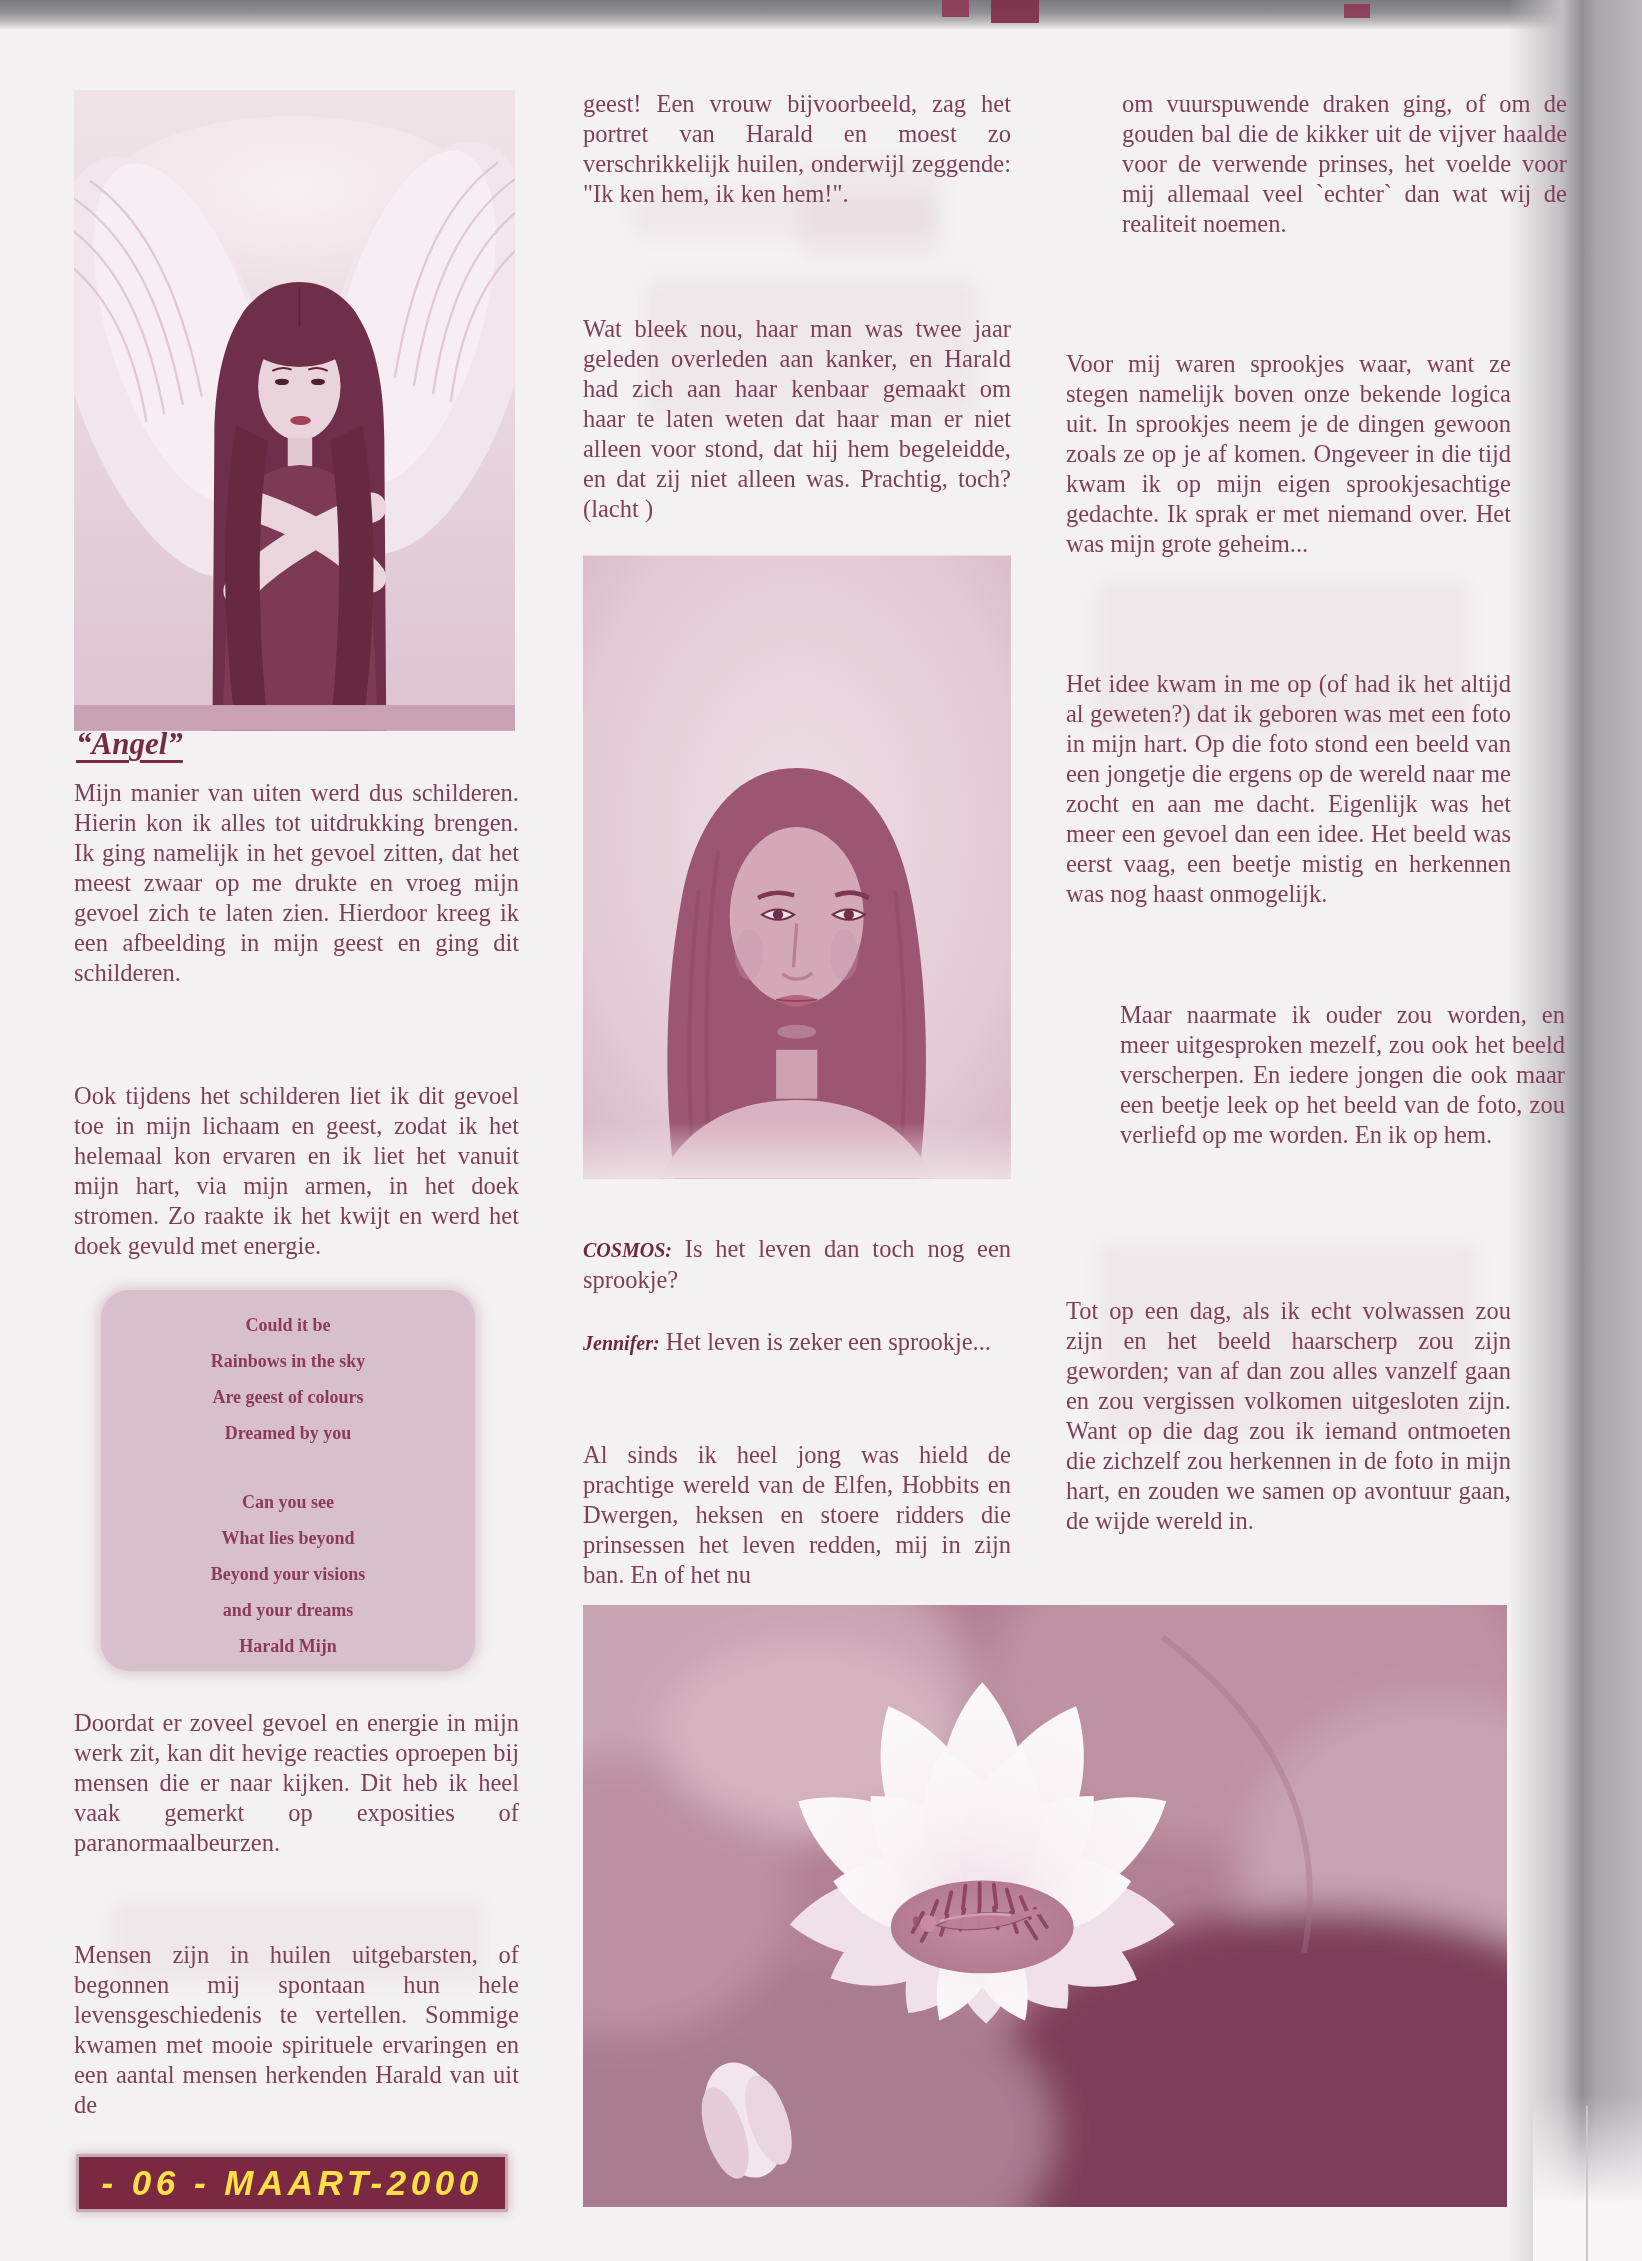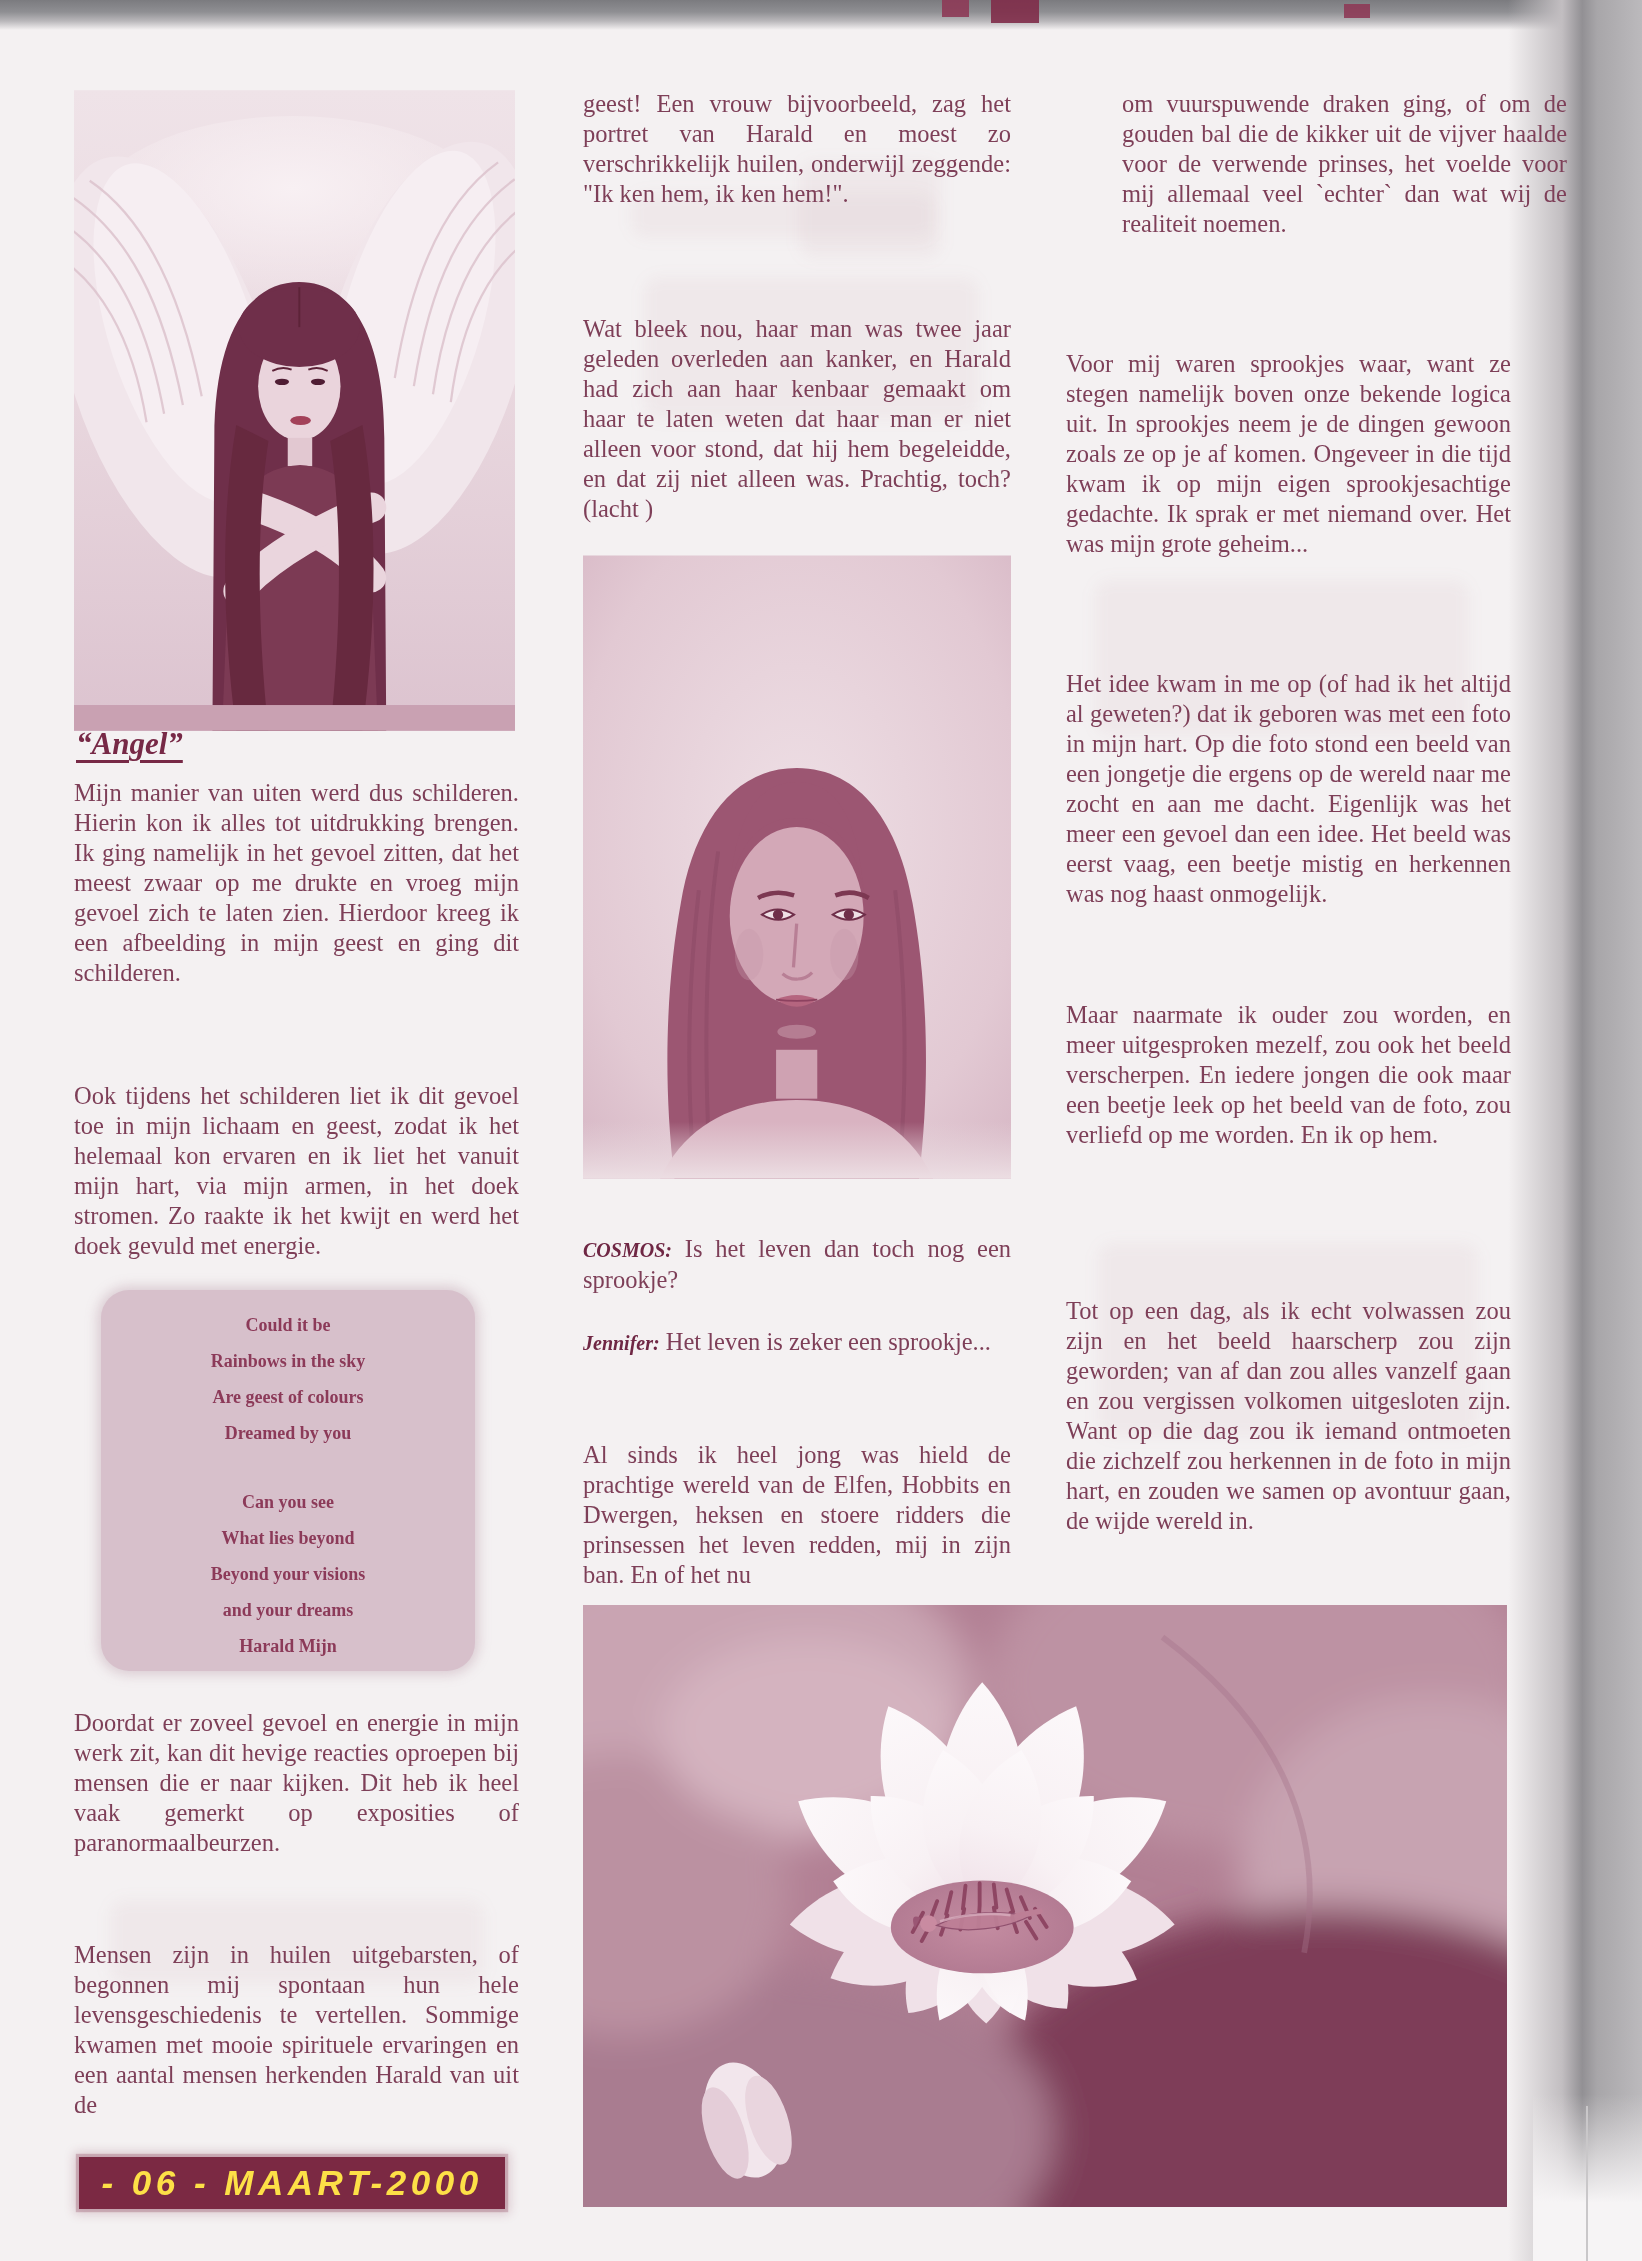--- a/index.html
+++ b/index.html
@@ -176,21 +176,21 @@
     <span class="speaker">COSMOS:</span><span> Is het leven dan toch nog een sprookje?</span>
   </p>
   <p class="body" style="left:583px;top:1327px;width:428px;">
     <span class="speaker">Jennifer:</span><span> Het leven is zeker een sprookje...</span>
   </p>
   <p class="body" style="left:583px;top:1440px;width:428px;">Al sinds ik heel jong was hield de prachtige wereld van de Elfen, Hobbits en Dwergen, heksen en stoere ridders die prinsessen het leven redden, mij in zijn ban. En of het nu</p>
 
   <p class="body" style="left:1122px;top:89px;width:445px;">om vuurspuwende draken ging, of om de gouden bal die de kikker uit de vijver haalde voor de verwende prinses, het voelde voor mij allemaal veel `echter` dan wat wij de realiteit noemen.</p>
   <p class="body" style="left:1066px;top:349px;width:445px;">Voor mij waren sprookjes waar, want ze stegen namelijk boven onze bekende logica uit. In sprookjes neem je de dingen gewoon zoals ze op je af komen. Ongeveer in die tijd kwam ik op mijn eigen sprookjesachtige gedachte. Ik sprak er met niemand over. Het was mijn grote geheim...</p>
   <p class="body" style="left:1066px;top:669px;width:445px;">Het idee kwam in me op (of had ik het altijd al geweten?) dat ik geboren was met een foto in mijn hart. Op die foto stond een beeld van een jongetje die ergens op de wereld naar me zocht en aan me dacht. Eigenlijk was het meer een gevoel dan een idee. Het beeld was eerst vaag, een beetje mistig en herkennen was nog haast onmogelijk.</p>
-  <p class="body" style="left:1066px;top:1000px;width:445px;font-family:Liberation Serif, serif;">Maar naarmate ik ouder zou worden, en meer uitgesproken mezelf, zou ook het beeld verscherpen. En iedere jongen die ook maar een beetje leek op het beeld van de foto, zou verliefd op me worden. En ik op hem.</p>
+  <p class="body" style="left:1120px;top:1000px;width:445px;font-family:Liberation Serif, serif;">Maar naarmate ik ouder zou worden, en meer uitgesproken mezelf, zou ook het beeld verscherpen. En iedere jongen die ook maar een beetje leek op het beeld van de foto, zou verliefd op me worden. En ik op hem.</p>
   <p class="body" style="left:1066px;top:1296px;width:445px;">Tot op een dag, als ik echt volwassen zou zijn en het beeld haarscherp zou zijn geworden; van af dan zou alles vanzelf gaan en zou vergissen volkomen uitgesloten zijn. Want op die dag zou ik iemand ontmoeten die zichzelf zou herkennen in de foto in mijn hart, en zouden we samen op avontuur gaan, de wijde wereld in.</p>
 
   <figure style="left:583px;top:1605px;width:924px;height:602px;">
     <svg width="924" height="602" viewBox="0 0 1435 935">
       <defs>
         <filter id="blb" x="-40%" y="-40%" width="180%" height="180%">
             <feGaussianBlur stdDeviation="28"></feGaussianBlur>
           </filter>
         <linearGradient id="pg" x1="0" y1="1" x2="0" y2="0">
           <stop offset="0" stop-color="#efdfe7"></stop>

